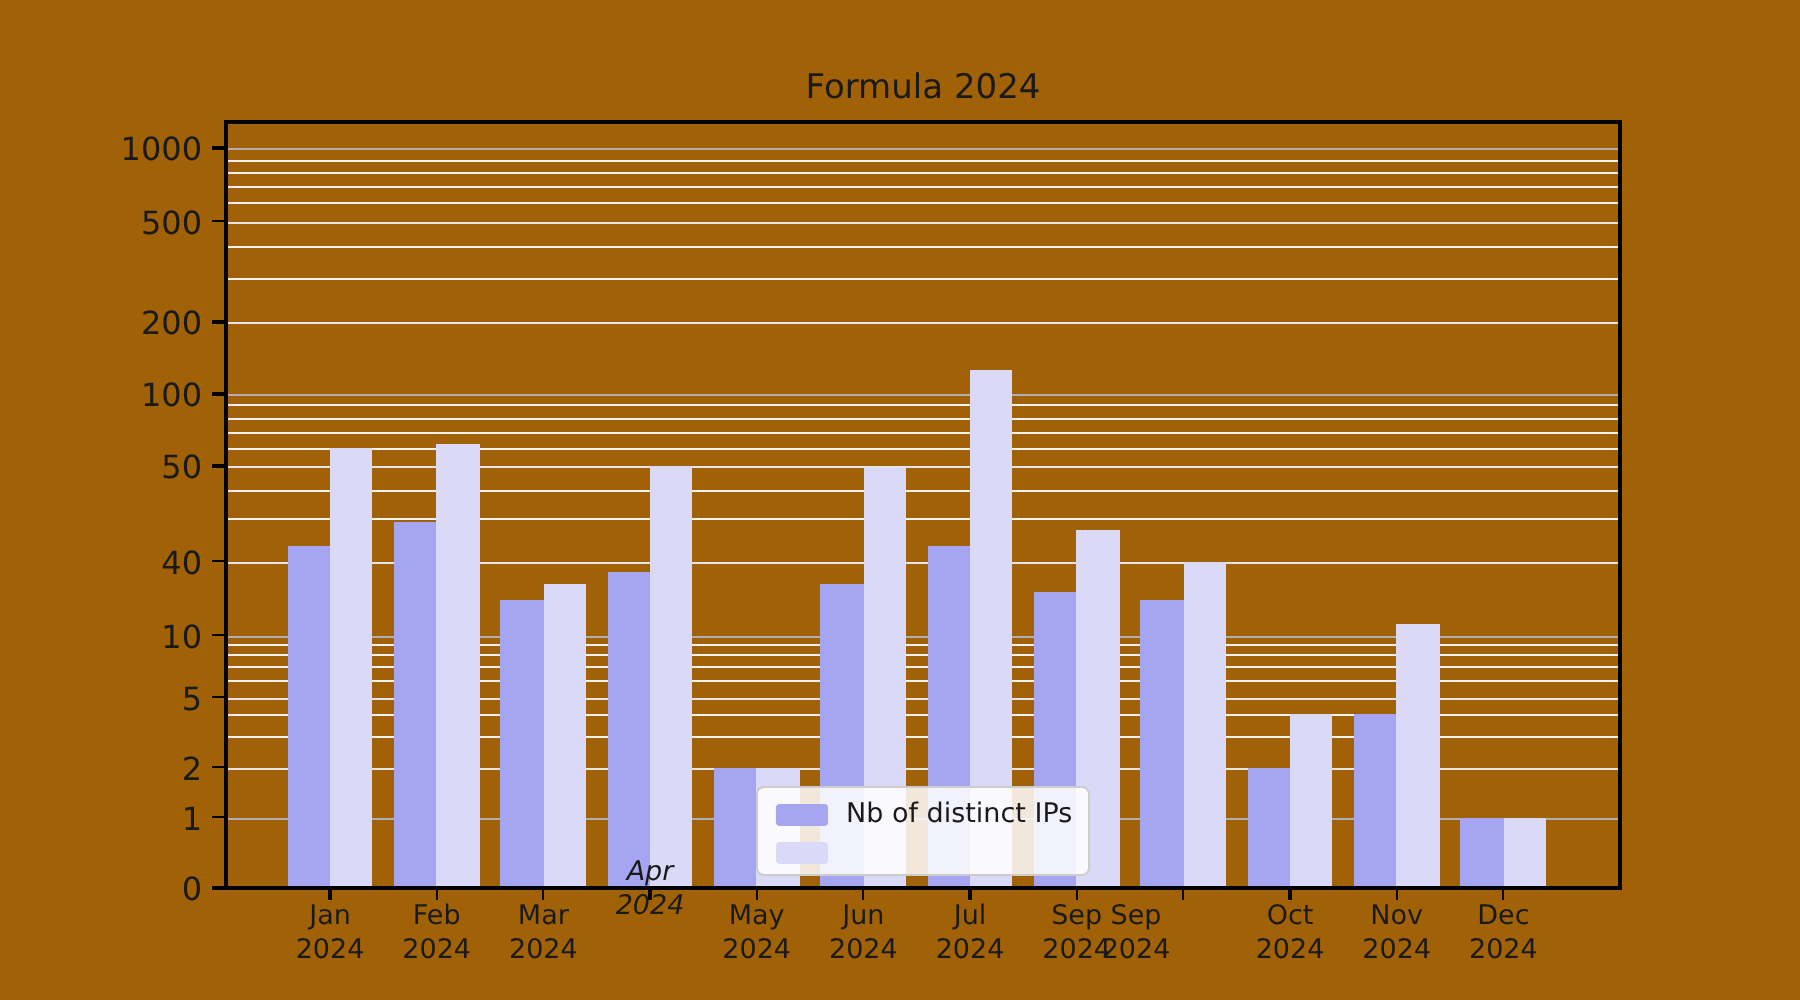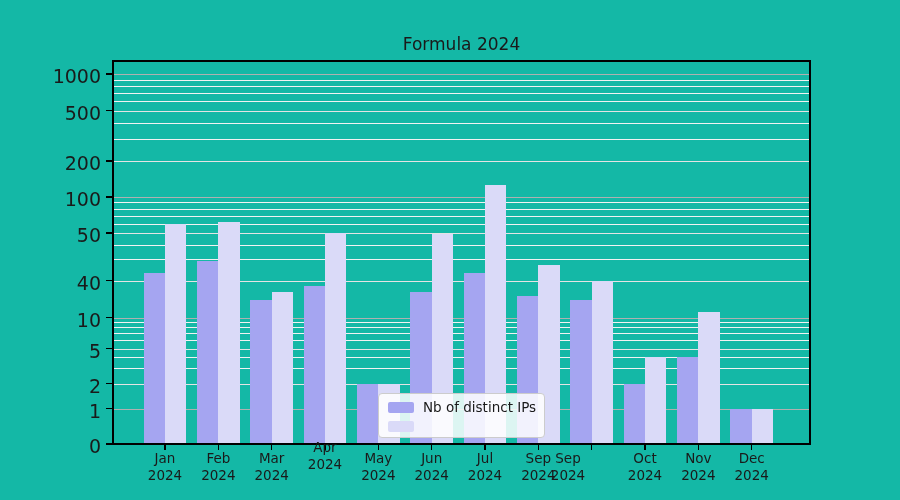--- a/index.html
+++ b/index.html
@@ -1,41 +1,41 @@
 <!DOCTYPE html>
 <html><head>
 <meta charset="utf-8">
 <style>
   html, body { margin: 0; padding: 0; background: #ffffff; }
   .canvas {
     position: relative;
     width: 900px;
     height: 500px;
-    background: #14b8a6;
+    background: #a16207;
     font-family: "DejaVu Sans", sans-serif;
     overflow: hidden;
   }
   .title {
     position: absolute;
     left: 113px; top: 34px; width: 697px;
     text-align: center;
     font-size: 17px;
     color: #1a1a1a;
   }
   .gridline { position: absolute; left: 114px; width: 695px; height: 1px; }
   .grid-major  { background: #b0b0b0; }
   .grid-minor  { background: #e4e4e4; }
   .grid-faint  { background: #f2f2f2; }
   .spine { position: absolute; background: #000000; }
   .bar { position: absolute; }
   .ytick-label {
     position: absolute;
     width: 50px;
     text-align: right;
-    font-size: 19px;
+    font-size: 16px;
     color: #1a1a1a;
   }
   .ytick-mark { position: absolute; width: 6px; height: 1.6px; background: #000; }
   .xtick-mark { position: absolute; width: 1.6px; height: 6px; background: #000; }
   .xtick-label {
     position: absolute;
     width: 64px;
     text-align: center;
     font-size: 13.5px;
     line-height: 17px;
@@ -148,21 +148,21 @@
       <div class="xtick-mark" style="left: 164.2px; top: 444px; z-index: 4;"></div>
       <div class="xtick-label" style="left: 133px; top: 450px; z-index: 5;">Jan
 2024</div>
       <div class="xtick-mark" style="left: 217.536px; top: 444px; z-index: 4;"></div>
       <div class="xtick-label" style="left: 186.336px; top: 450px; z-index: 5;">Feb
 2024</div>
       <div class="xtick-mark" style="left: 270.873px; top: 444px; z-index: 4;"></div>
       <div class="xtick-label" style="left: 239.673px; top: 450px; z-index: 5;">Mar
 2024</div>
       <div class="xtick-mark" style="left: 324.209px; top: 444px; z-index: 4;"></div>
-      <div class="xtick-label" style="left: 293.009px; top: 439px; z-index: 5;">Apr
+      <div class="xtick-label" style="left: 293.009px; top: 428px; z-index: 5; font-style: italic;">Apr
 2024</div>
       <div class="xtick-mark" style="left: 377.545px; top: 444px; z-index: 4;"></div>
       <div class="xtick-label" style="left: 346.345px; top: 450px; z-index: 5;">May
 2024</div>
       <div class="xtick-mark" style="left: 430.882px; top: 444px; z-index: 4;"></div>
       <div class="xtick-label" style="left: 399.682px; top: 450px; z-index: 5;">Jun
 2024</div>
       <div class="xtick-mark" style="left: 484.218px; top: 444px; z-index: 4;"></div>
       <div class="xtick-label" style="left: 453.018px; top: 450px; z-index: 5;">Jul
 2024</div>

